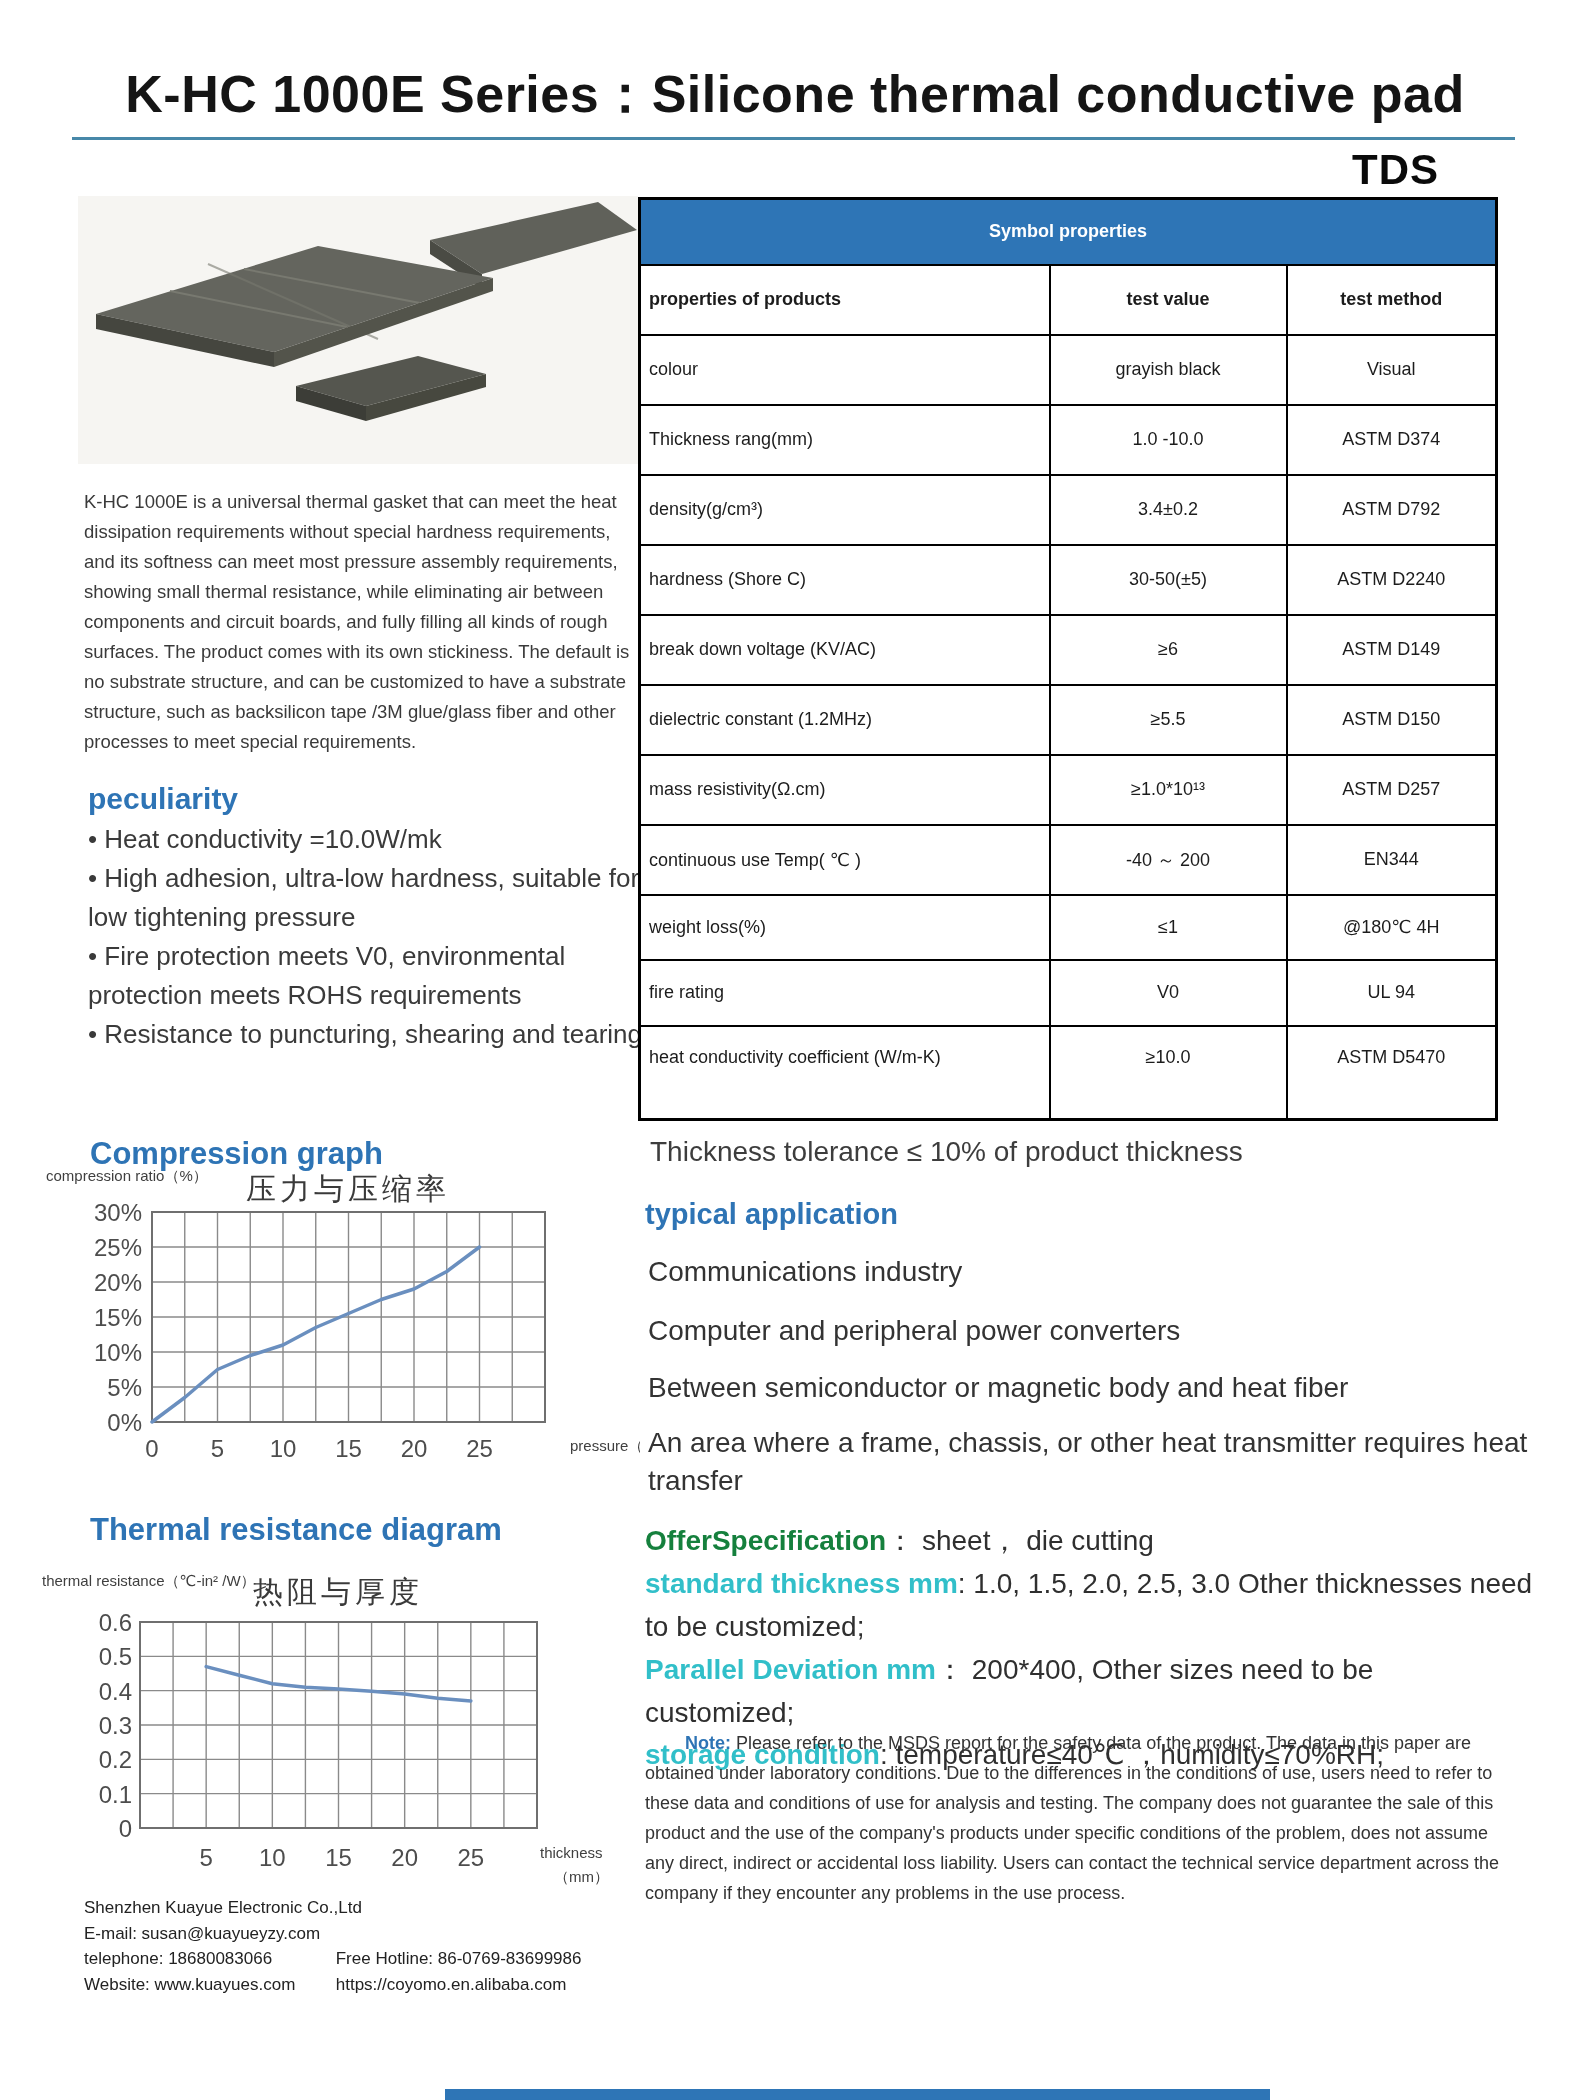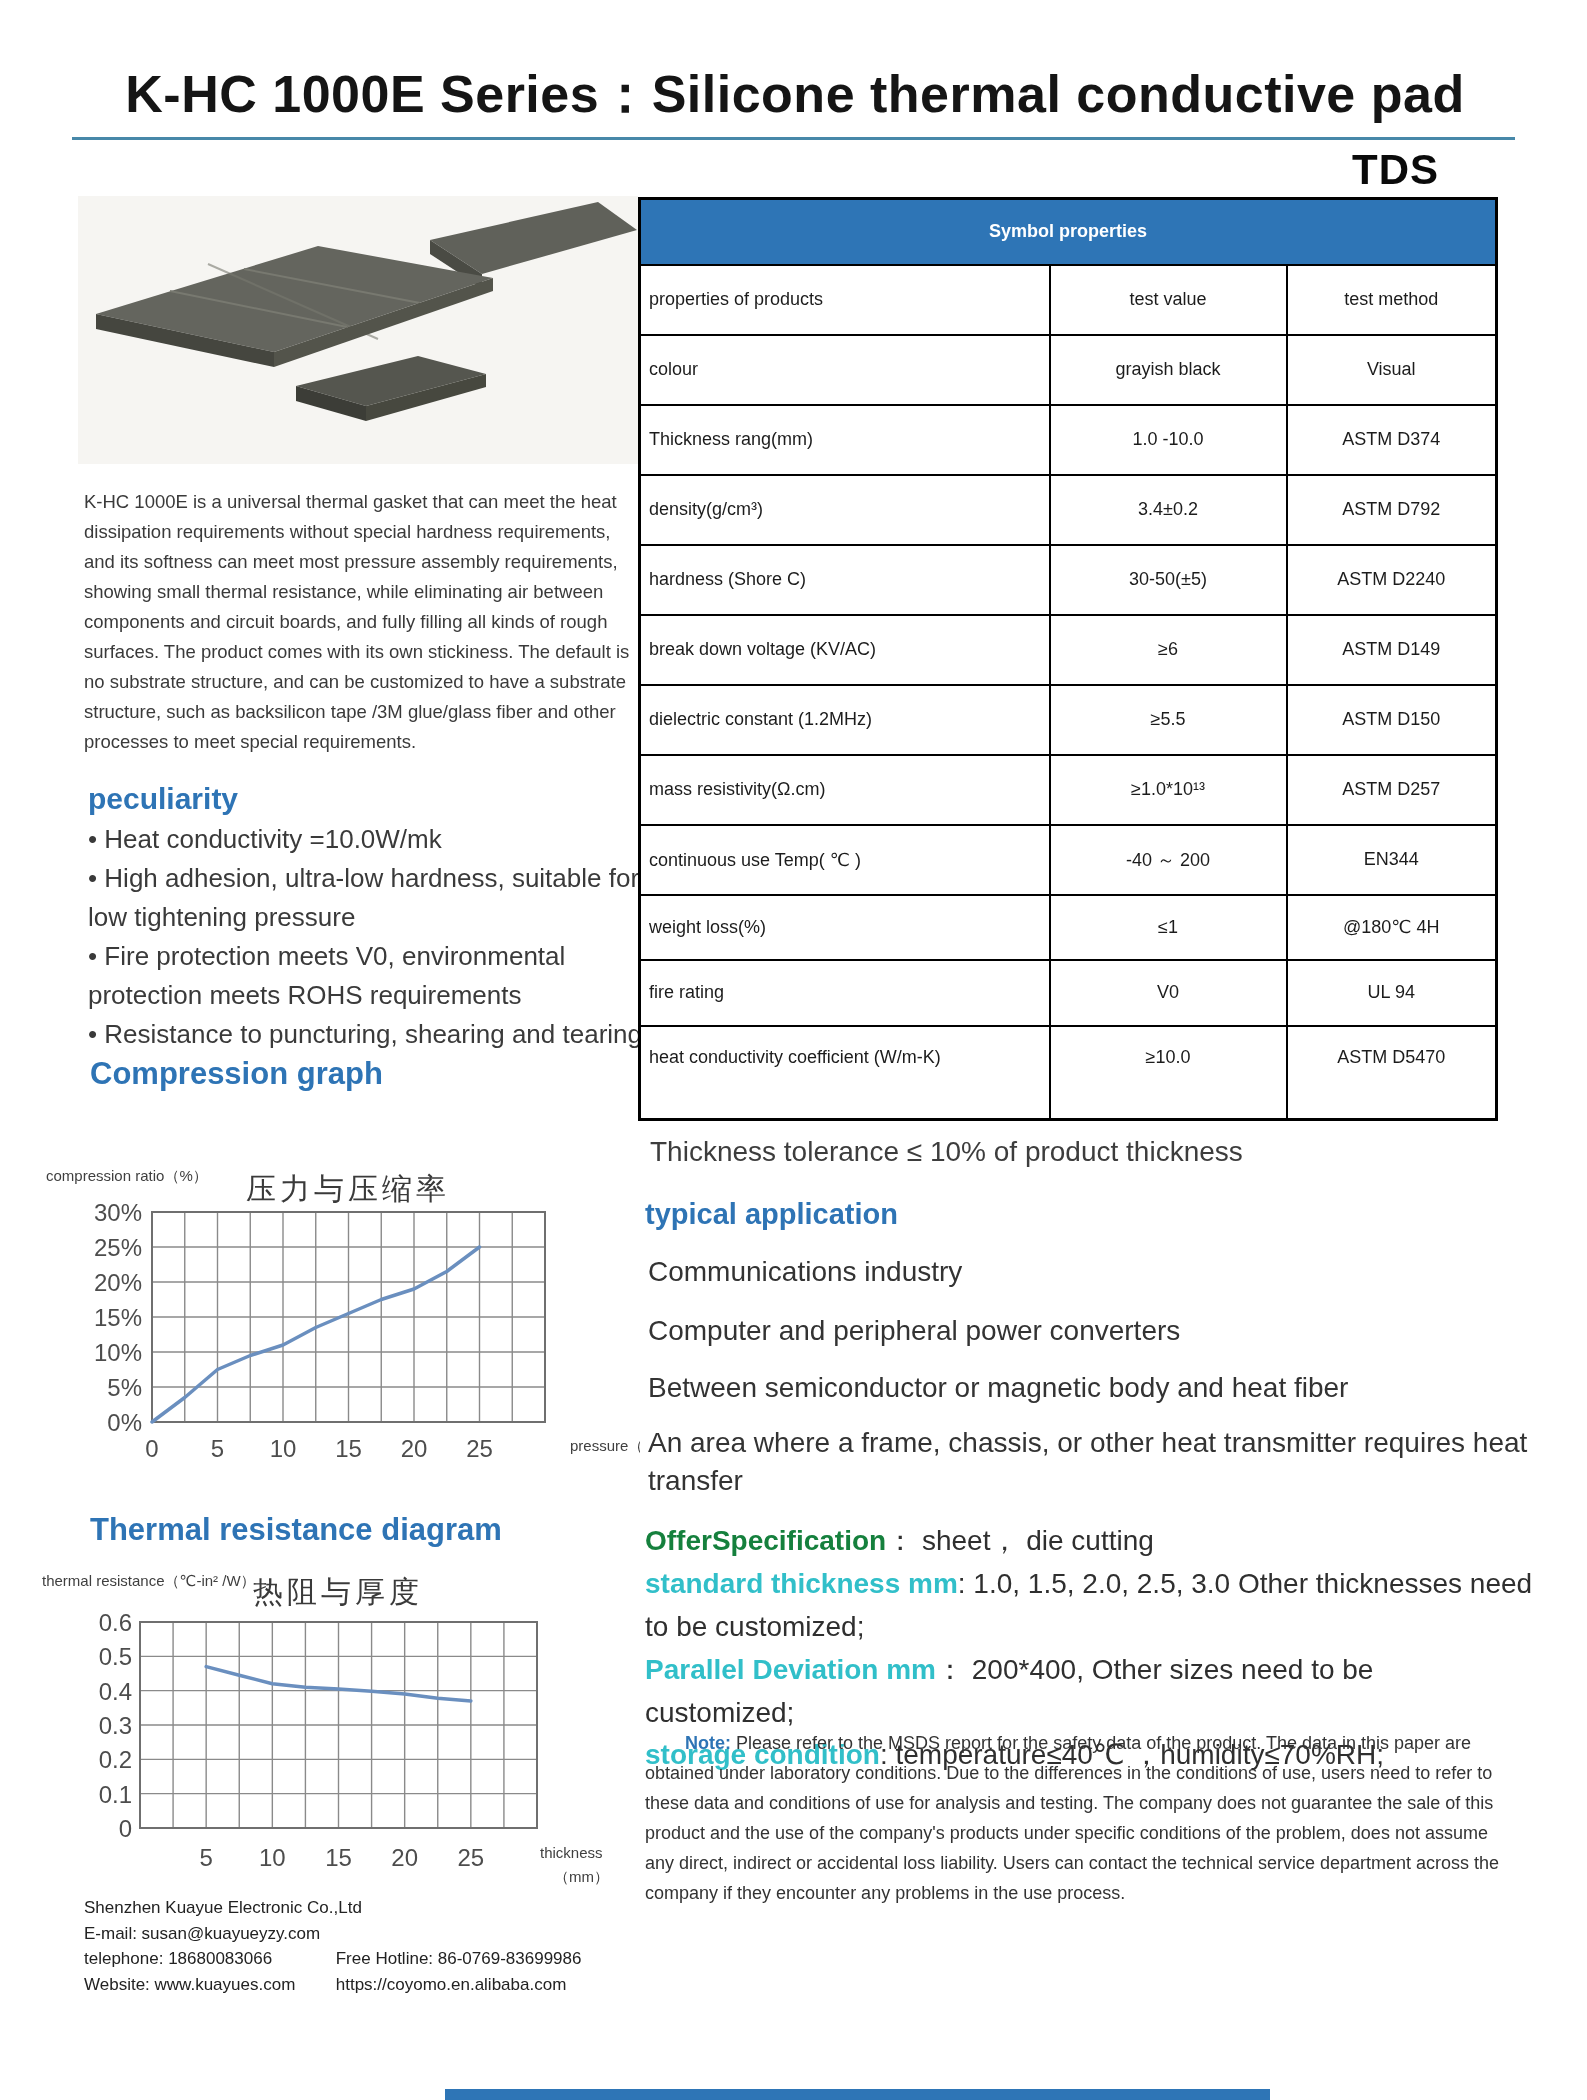--- a/index.html
+++ b/index.html
@@ -20,34 +20,34 @@
 
   
   #description{left:84px;top:487px;width:548px;font-size:18.5px;line-height:30px;color:#3a3a3a;}
 
   
   #peculiarity-heading{left:88px;top:782px;font-size:30px;font-weight:bold;color:#2e74b5;}
   #peculiarity-list{left:86px;top:818px;width:560px;font-size:26px;line-height:39px;color:#3a3a3a;margin:2px;padding:0;list-style:none;}
   #peculiarity-list li::before{content:"• ";}
 
   
-  #compression-heading{left:90px;top:1056px;font-size:31px;font-weight:bold;color:#2e74b5;}
+  #compression-heading{left:90px;top:1136px;font-size:31px;font-weight:bold;color:#2e74b5;}
   #thermal-heading{left:90px;top:1512px;font-size:31px;font-weight:bold;color:#2e74b5;}
   #compression-chart{left:40px;top:1165px;}
   #thermal-chart{left:40px;top:1570px;}
   .tick{font-size:24px;fill:#4d4d4d;}
   .ctitle{font-size:30px;fill:#3a3a3a;letter-spacing:4px;font-family:"Liberation Serif","DejaVu Serif",serif;}
   .clab{font-size:15px;fill:#3f3f3f;}
 
   
   #properties-table{left:638px;top:197px;border-collapse:collapse;table-layout:fixed;width:857px;}
   #properties-table td{border:2px solid #000;font-size:18px;color:#1c1c1c;overflow:hidden;}
   #properties-table{border:3px solid #000;}
   td.band{background:#2e75b6;color:#ffffff !important;text-align:center;font-weight:bold;font-size:34px;}
-  td.colhead{font-weight:normal;color:#2b2b2b;margin-top:6px;}
+  td.colhead{font-weight:bold;color:#2b2b2b;margin-top:6px;}
   td.prop{text-align:left;padding:2px 8px;}
   td.val,td.meth{text-align:center;padding:2px 4px;}
   tr.tall td{vertical-align:top;padding-top:20px;}
 
   #table-footnote{left:650px;top:1136px;font-size:28px;color:#3d3d3d;}
 
   
   #application-heading{left:645px;top:1198px;font-size:29px;font-weight:bold;color:#2e74b5;}
   .app-item{left:648px;font-size:28px;color:#333333;line-height:38px;}
   #app-0{top:1253px;}

